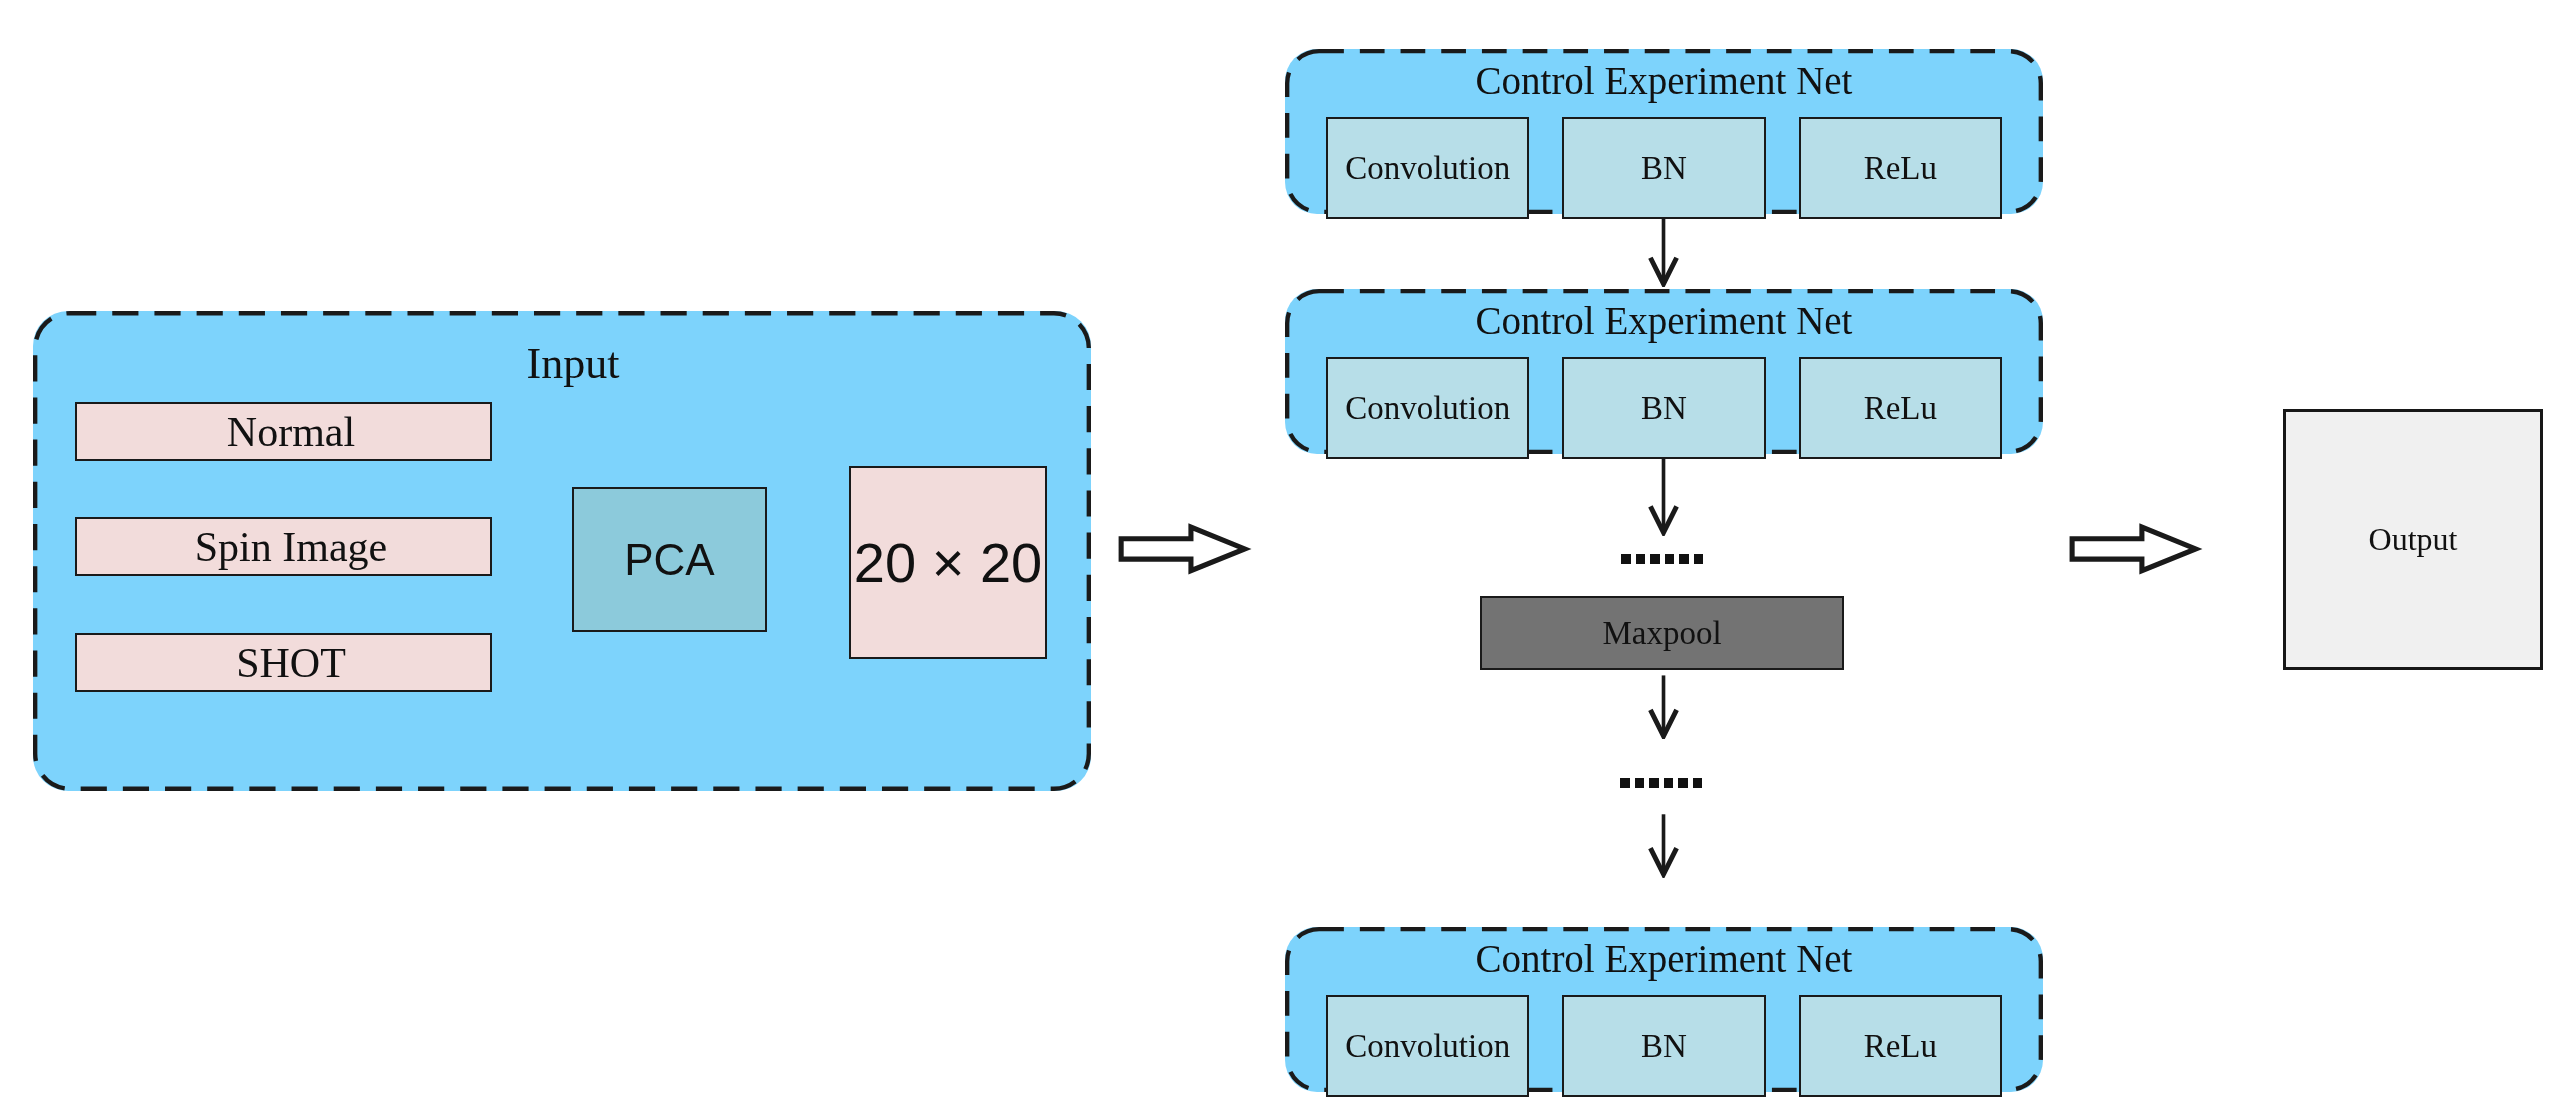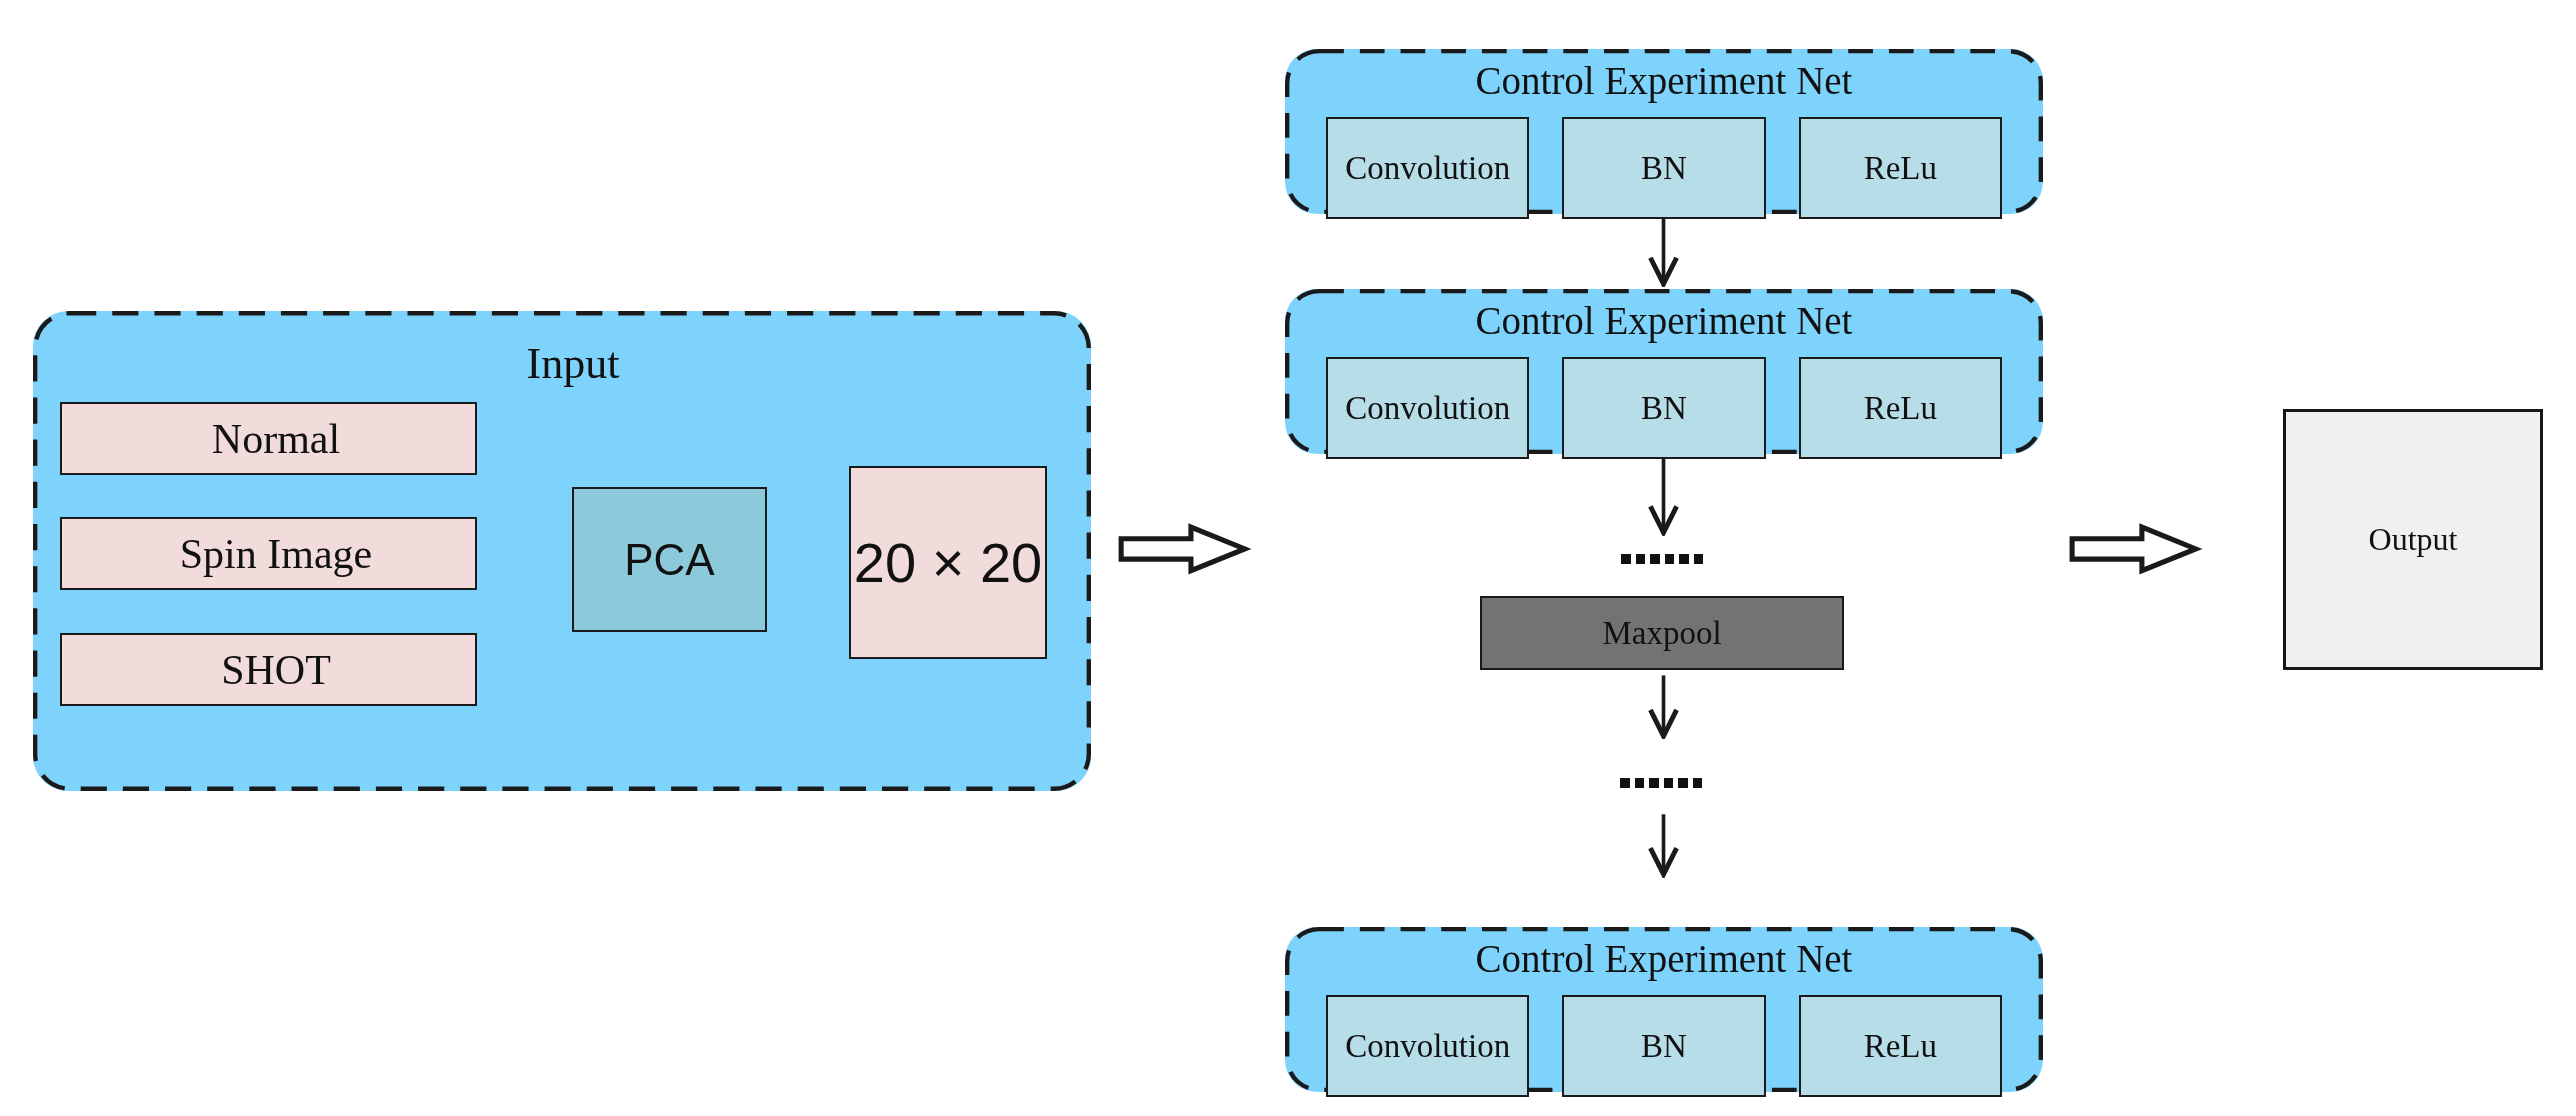--- a/index.html
+++ b/index.html
@@ -19,21 +19,21 @@
   .dashed-container{position:absolute;background:#7dd3fc;border-radius:35px;}
   .dash-svg{position:absolute;left:0;top:0;width:100%;height:100%;overflow:visible;}
   .group-title{
     position:absolute;left:0;right:0;text-align:center;
     font-size:44px;line-height:1;white-space:nowrap;
   }
   
   .input-container{left:33px;top:311px;width:1058px;height:480px;}
   .input-container .group-title{top:30.5px;padding-left:22px;}
   .feature-box{
-    position:absolute;left:27px;width:417px;height:73px;
+    position:absolute;left:42px;width:417px;height:59px;
     background:#f2dcdb;border:2.9px solid #1a1a1a;box-sizing:border-box;
     display:flex;align-items:center;justify-content:center;
     font-size:42px;
     padding-left:15px;
   }
   .feature-normal{top:91px;}
   .feature-spin{top:206px;}
   .feature-shot{top:322px;}
   .pca-box{
     position:absolute;left:539px;top:176px;width:195px;height:145px;

